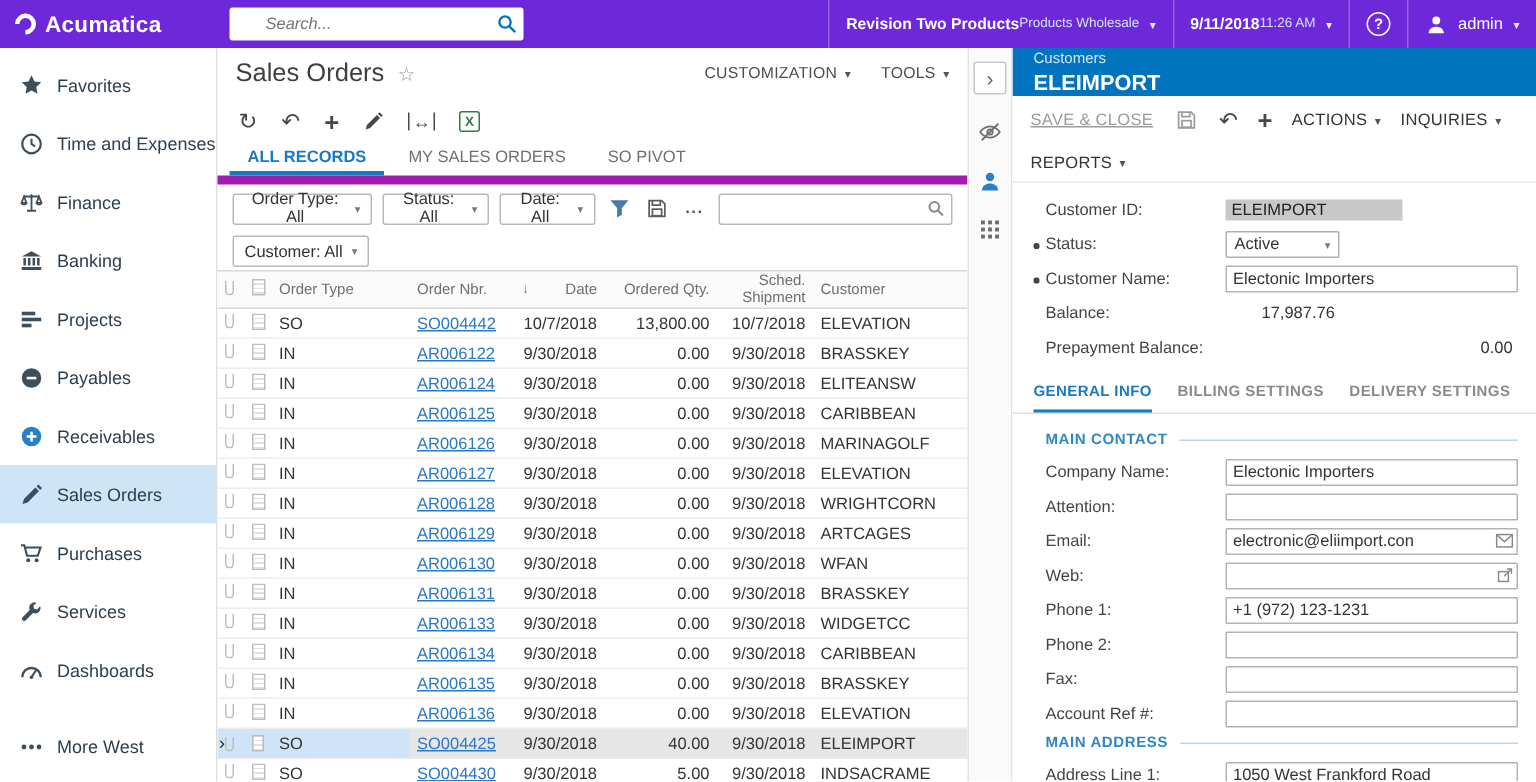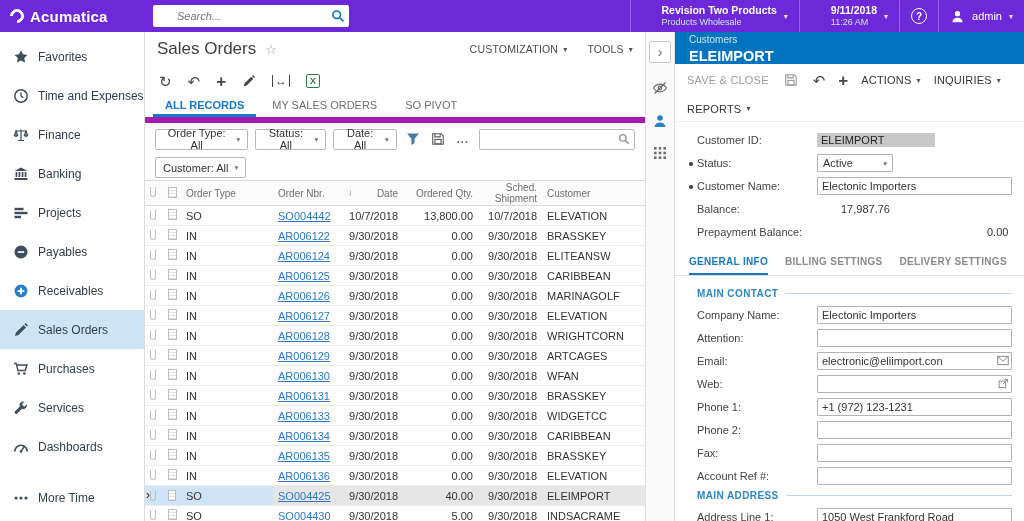--- a/index.html
+++ b/index.html
@@ -10,21 +10,21 @@
 
   
   .topbar{height:32px;background:#6d28d9;display:flex;align-items:center;color:#fff;}
   .brand{width:145px;flex:none;display:flex;align-items:center;gap:6px;padding-left:10px;}
   .logo-mark{width:14px;height:14px;border:3px solid #fff;border-left-color:transparent;border-radius:50%;transform:rotate(-45deg);}
   .brand-name{font-size:15px;font-weight:bold;letter-spacing:.2px;}
   .top-search{margin-left:8px;width:196px;height:22px;background:#fff;border-radius:2px;display:flex;align-items:center;padding:0 4px 0 24px;}
   .top-search input{flex:1;border:none;outline:none;font-size:11px;font-style:italic;color:#555;font-family:inherit;min-width:0;}
   .spacer{flex:1;}
   .tb-sec{height:32px;display:flex;align-items:center;gap:7px;padding:0 11px;border-left:1px solid rgba(255,255,255,.28);cursor:pointer;}
-  .tb-2line{display:flex;flex-direction:column;line-height:1.2;margin-left:20px;}
+  .tb-2line{display:flex;flex-direction:row;line-height:1.2;}
   .tb-l1{font-size:10.5px;font-weight:bold;}
   .tb-l2{font-size:9px;color:#cfe6f7;}
   .caret-w{font-size:8px;color:rgba(255,255,255,.9);}
   .help-circle{width:16px;height:16px;border:1.5px solid #fff;border-radius:50%;font-size:10px;font-weight:bold;display:flex;align-items:center;justify-content:center;}
   .user-name{font-size:11px;}
 
   
   .app{display:flex;height:489px;}
 
   
@@ -86,21 +86,21 @@
   .strip-ic{cursor:pointer;}
 
   
   .panel{width:349px;flex:none;display:flex;flex-direction:column;background:#fff;overflow:hidden;}
   .panel-head{height:32px;flex:none;background:#0173bf;color:#fff;padding:2px 14px 0;line-height:1.25;}
   .panel-bc{font-size:10px;color:#cfe6f7;}
   .panel-title{font-size:14.5px;font-weight:bold;}
   .ptb{flex:none;display:flex;align-items:center;gap:13px;padding:0 12px;}
   .ptb1{height:32px;}
   .ptb2{height:26px;border-bottom:1px solid #ececec;}
-  .disabled-txt{font-size:11px;color:#9b9b9b;letter-spacing:.2px;}
+  .disabled-txt{font-size:11px;color:#9b9b9b;letter-spacing:.2px;text-decoration:underline;}
   .ptb-menu{font-size:11px;color:#333;display:flex;align-items:center;gap:5px;letter-spacing:.2px;}
 
   .panel-form{flex:none;padding:9px 12px 2px 22px;}
   .form-row{display:flex;align-items:center;margin-bottom:5px;min-height:18px;}
   .flabel{width:120px;flex:none;font-size:11px;color:#444;position:relative;}
   .req-dot{position:absolute;left:-8px;top:5px;width:3.5px;height:3.5px;background:#444;border-radius:50%;}
   .hl-value{background:#c8c8c8;color:#222;font-size:11px;padding:1px 4px;width:118px;}
   .sel-box{border:1px solid #b0b0b0;border-radius:1px;background:#fff;height:18px;width:76px;display:flex;align-items:center;justify-content:space-between;padding:0 5px;font-size:11px;cursor:pointer;}
   .ro-val{font-size:11px;color:#333;}
   .ml40{margin-left:24px;}
@@ -288,21 +288,21 @@
     <div class="side-item more">
       <span class="sicon">
           <svg width="16" height="16" viewBox="0 0 16 16">
             <g fill="#3d4f5c">
               <circle cx="3" cy="8" r="1.6"></circle>
               <circle cx="8" cy="8" r="1.6"></circle>
               <circle cx="13" cy="8" r="1.6"></circle>
             </g>
           </svg>
         </span>
-      <span>More Time</span>
+      <span>More West</span>
     </div>
   </nav>
 
   <main class="main">
     <div class="main-header">
       <span class="page-title">Sales Orders</span>
       <span class="title-star">☆</span>
       <div class="menu-right">
         <span class="menu-item">
           <span>CUSTOMIZATION</span>

